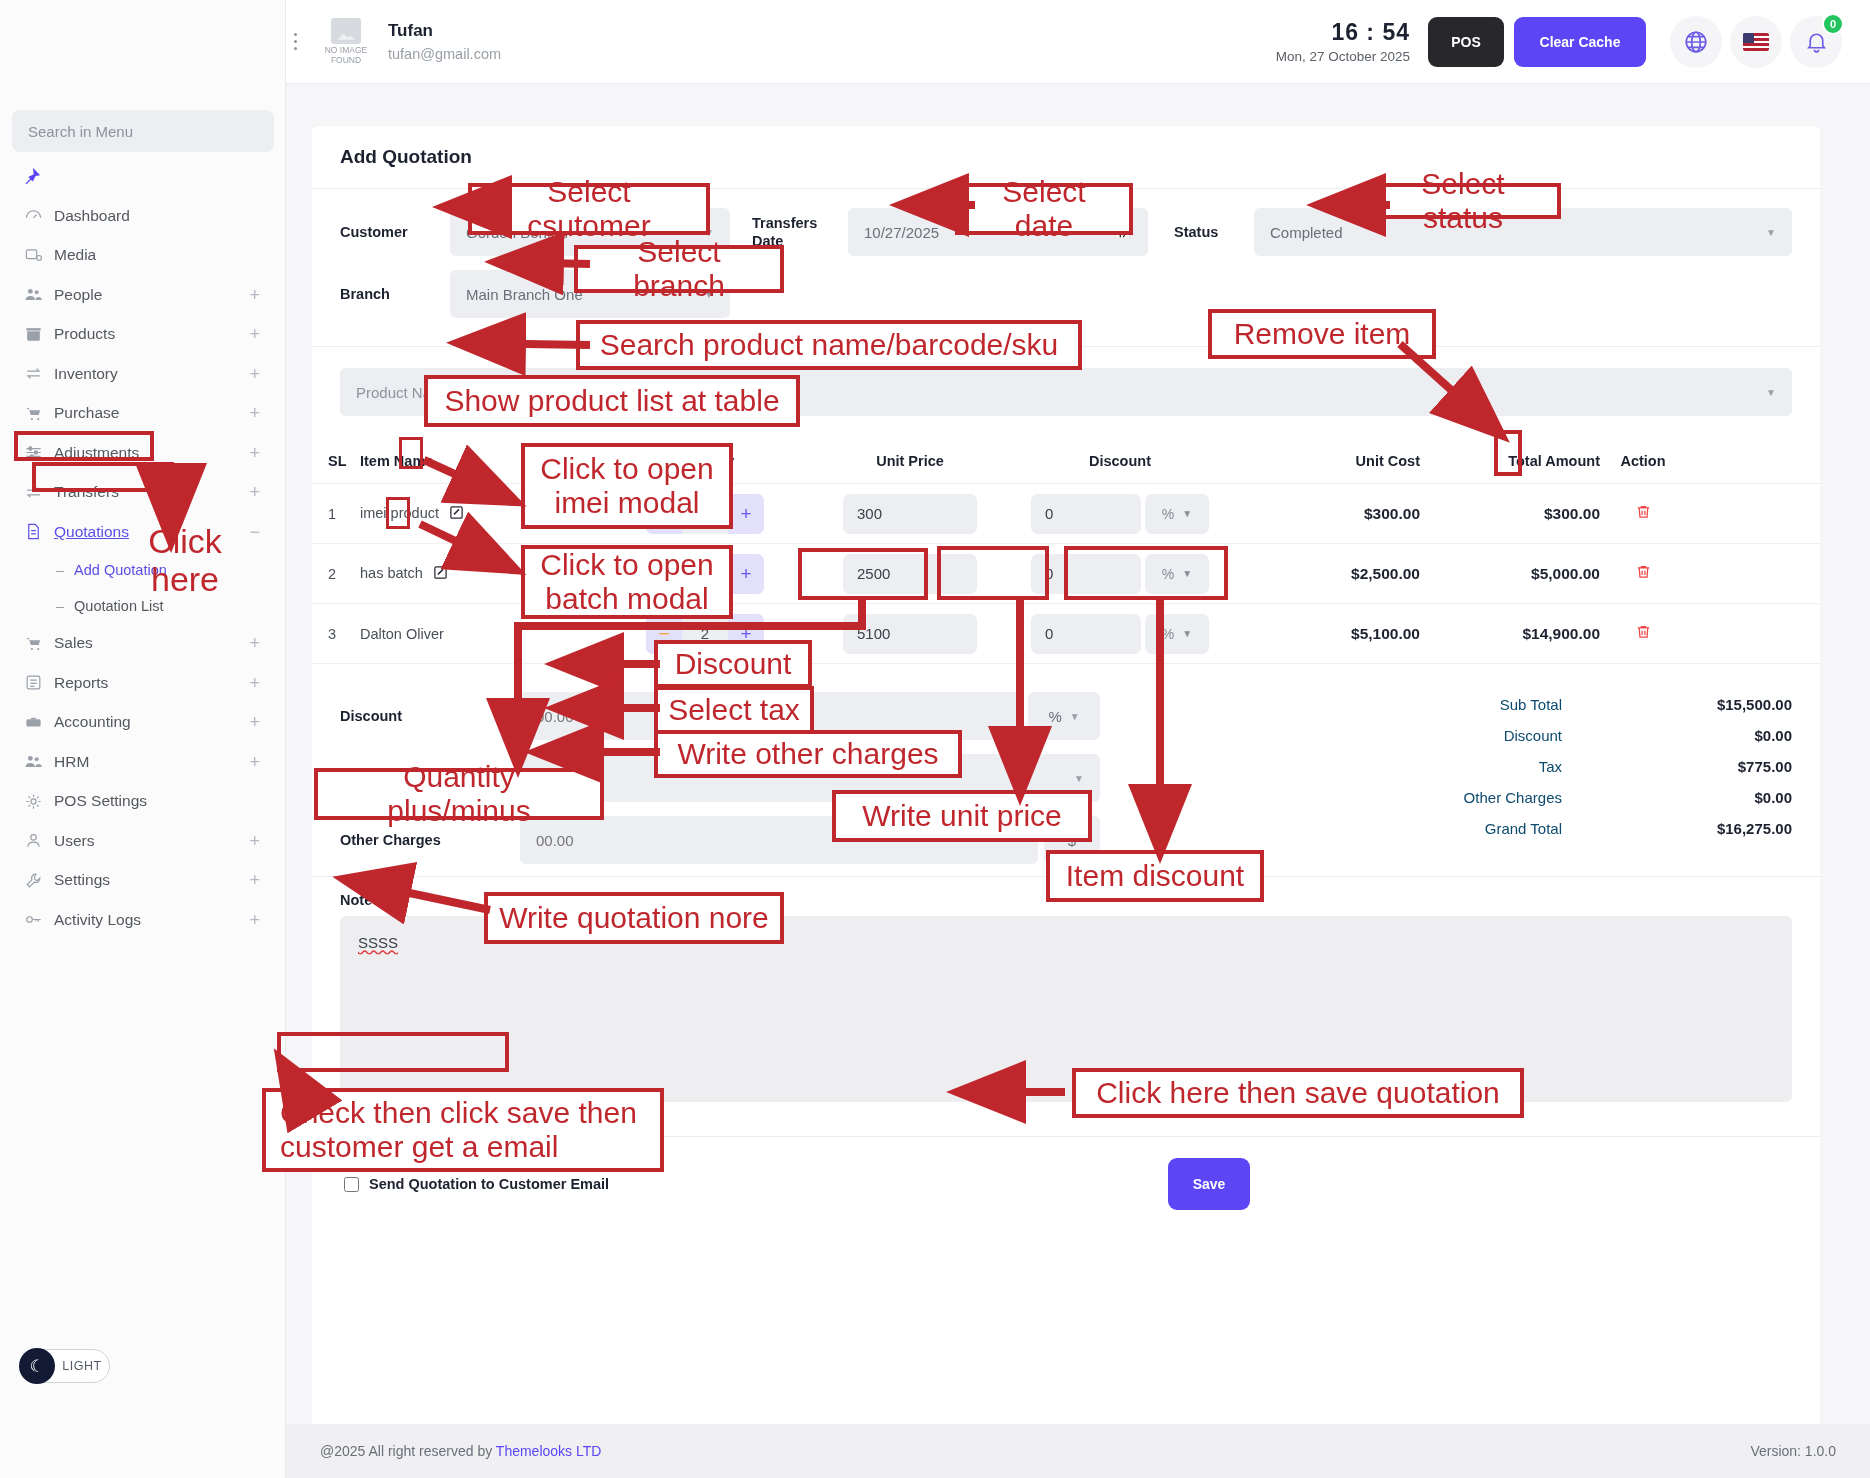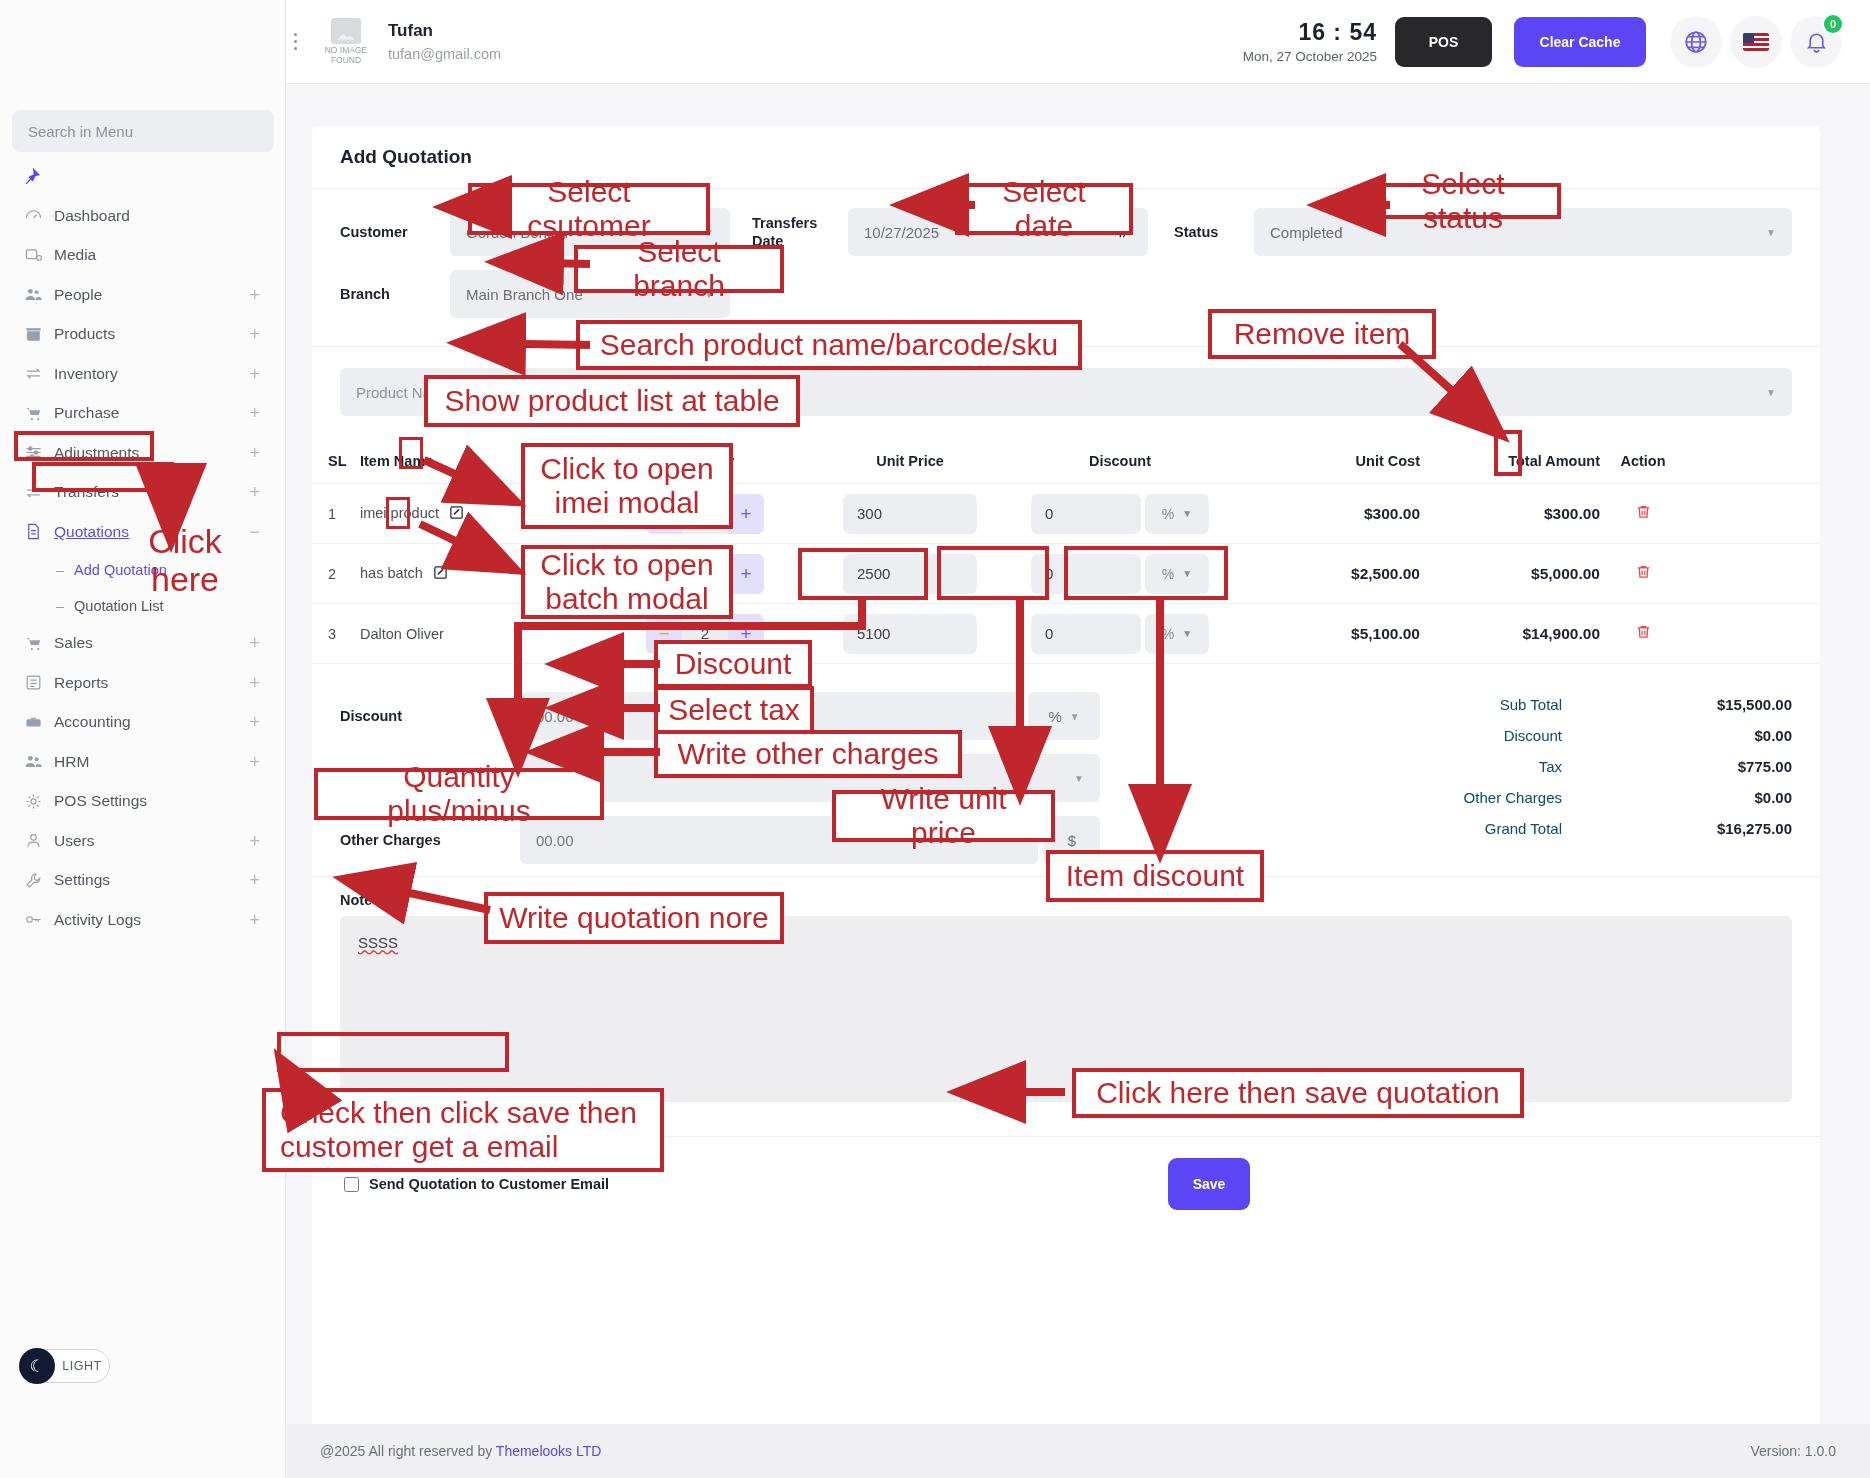--- a/index.html
+++ b/index.html
@@ -73,21 +73,21 @@
   #noimg .cap{ font-size:8.5px; color:#9aa0a8; text-align:center; line-height:1.15; margin-top:2px; }
   #user-name{ font-size:17px; font-weight:bold; color:#1d2230; }
   #user-email{ font-size:14.5px; color:#9aa0a8; margin-top:5px; }
   #clock-wrap{ margin-left:auto; text-align:right; margin-right:18px; }
   #clock{ font-size:23px; font-weight:bold; color:#1d2230; letter-spacing:1px; }
   #clock-date{ font-size:13.5px; color:#5b6168; margin-top:3px; }
   .tb-btn{
     height:50px; border-radius:9px; display:flex; align-items:center; justify-content:center;
     font-size:14px; font-weight:bold; cursor:pointer;
   }
-  #pos-btn{ background:#27272c; color:#fff; width:97px; margin-right:22px; }
+  #pos-btn{ background:#27272c; color:#fff; width:76px; margin-right:10px; }
   #clear-cache-btn{ background:#5b45f5; color:#fff; width:132px; margin-right:16px; }
   .circ-btn{
     width:52px; height:52px; border-radius:50%; background:#f5f5f8;
     display:flex; align-items:center; justify-content:center; margin-left:8px;
     position:relative; cursor:pointer;
   }
   #flag{ width:26px; height:18px; border-radius:2px; overflow:hidden; position:relative; background:#b22234;}
   #flag .st{ position:absolute; left:0; top:0; width:11px; height:10px; background:#3c3b6e;}
   #flag .s1,#flag .s2,#flag .s3{position:absolute;left:0;width:26px;height:2px;background:#fff;}
   #flag .s1{top:3px;} #flag .s2{top:8px;} #flag .s3{top:13px;}
@@ -746,17 +746,17 @@
 <div class="anno" style="left:574px;top:245px;width:210px;height:48px;">Select branch</div>
 <div class="anno" style="left:576px;top:320px;width:506px;height:50px;">Search product name/barcode/sku</div>
 <div class="anno" style="left:1208px;top:309px;width:228px;height:50px;">Remove item</div>
 <div class="anno" style="left:424px;top:375px;width:376px;height:52px;">Show product list at table</div>
 <div class="anno" style="left:521px;top:443px;width:212px;height:86px;">Click to open imei modal</div>
 <div class="anno" style="left:521px;top:545px;width:212px;height:74px;">Click to open batch modal</div>
 <div class="anno" style="left:654px;top:640px;width:158px;height:48px;">Discount</div>
 <div class="anno" style="left:654px;top:686px;width:160px;height:48px;">Select tax</div>
 <div class="anno" style="left:654px;top:730px;width:308px;height:48px;">Write other charges</div>
 <div class="anno" style="left:314px;top:768px;width:290px;height:52px;">Quantity plus/minus</div>
-<div class="anno" style="left:832px;top:790px;width:223px;height:52px;">Write unit price</div>
+<div class="anno" style="left:832px;top:790px;width:260px;height:52px;">Write unit price</div>
 <div class="anno" style="left:1046px;top:850px;width:218px;height:52px;">Item discount</div>
 <div class="anno" style="left:484px;top:892px;width:300px;height:52px;">Write quotation nore</div>
 <div class="anno" style="left:262px;top:1088px;width:402px;height:84px;padding:4px 14px;text-align:left;justify-content:flex-start;">Check then click save then customer get a email</div>
 <div class="anno" style="left:1072px;top:1068px;width:452px;height:50px;">Click here then save quotation</div>
 
 </body></html>

